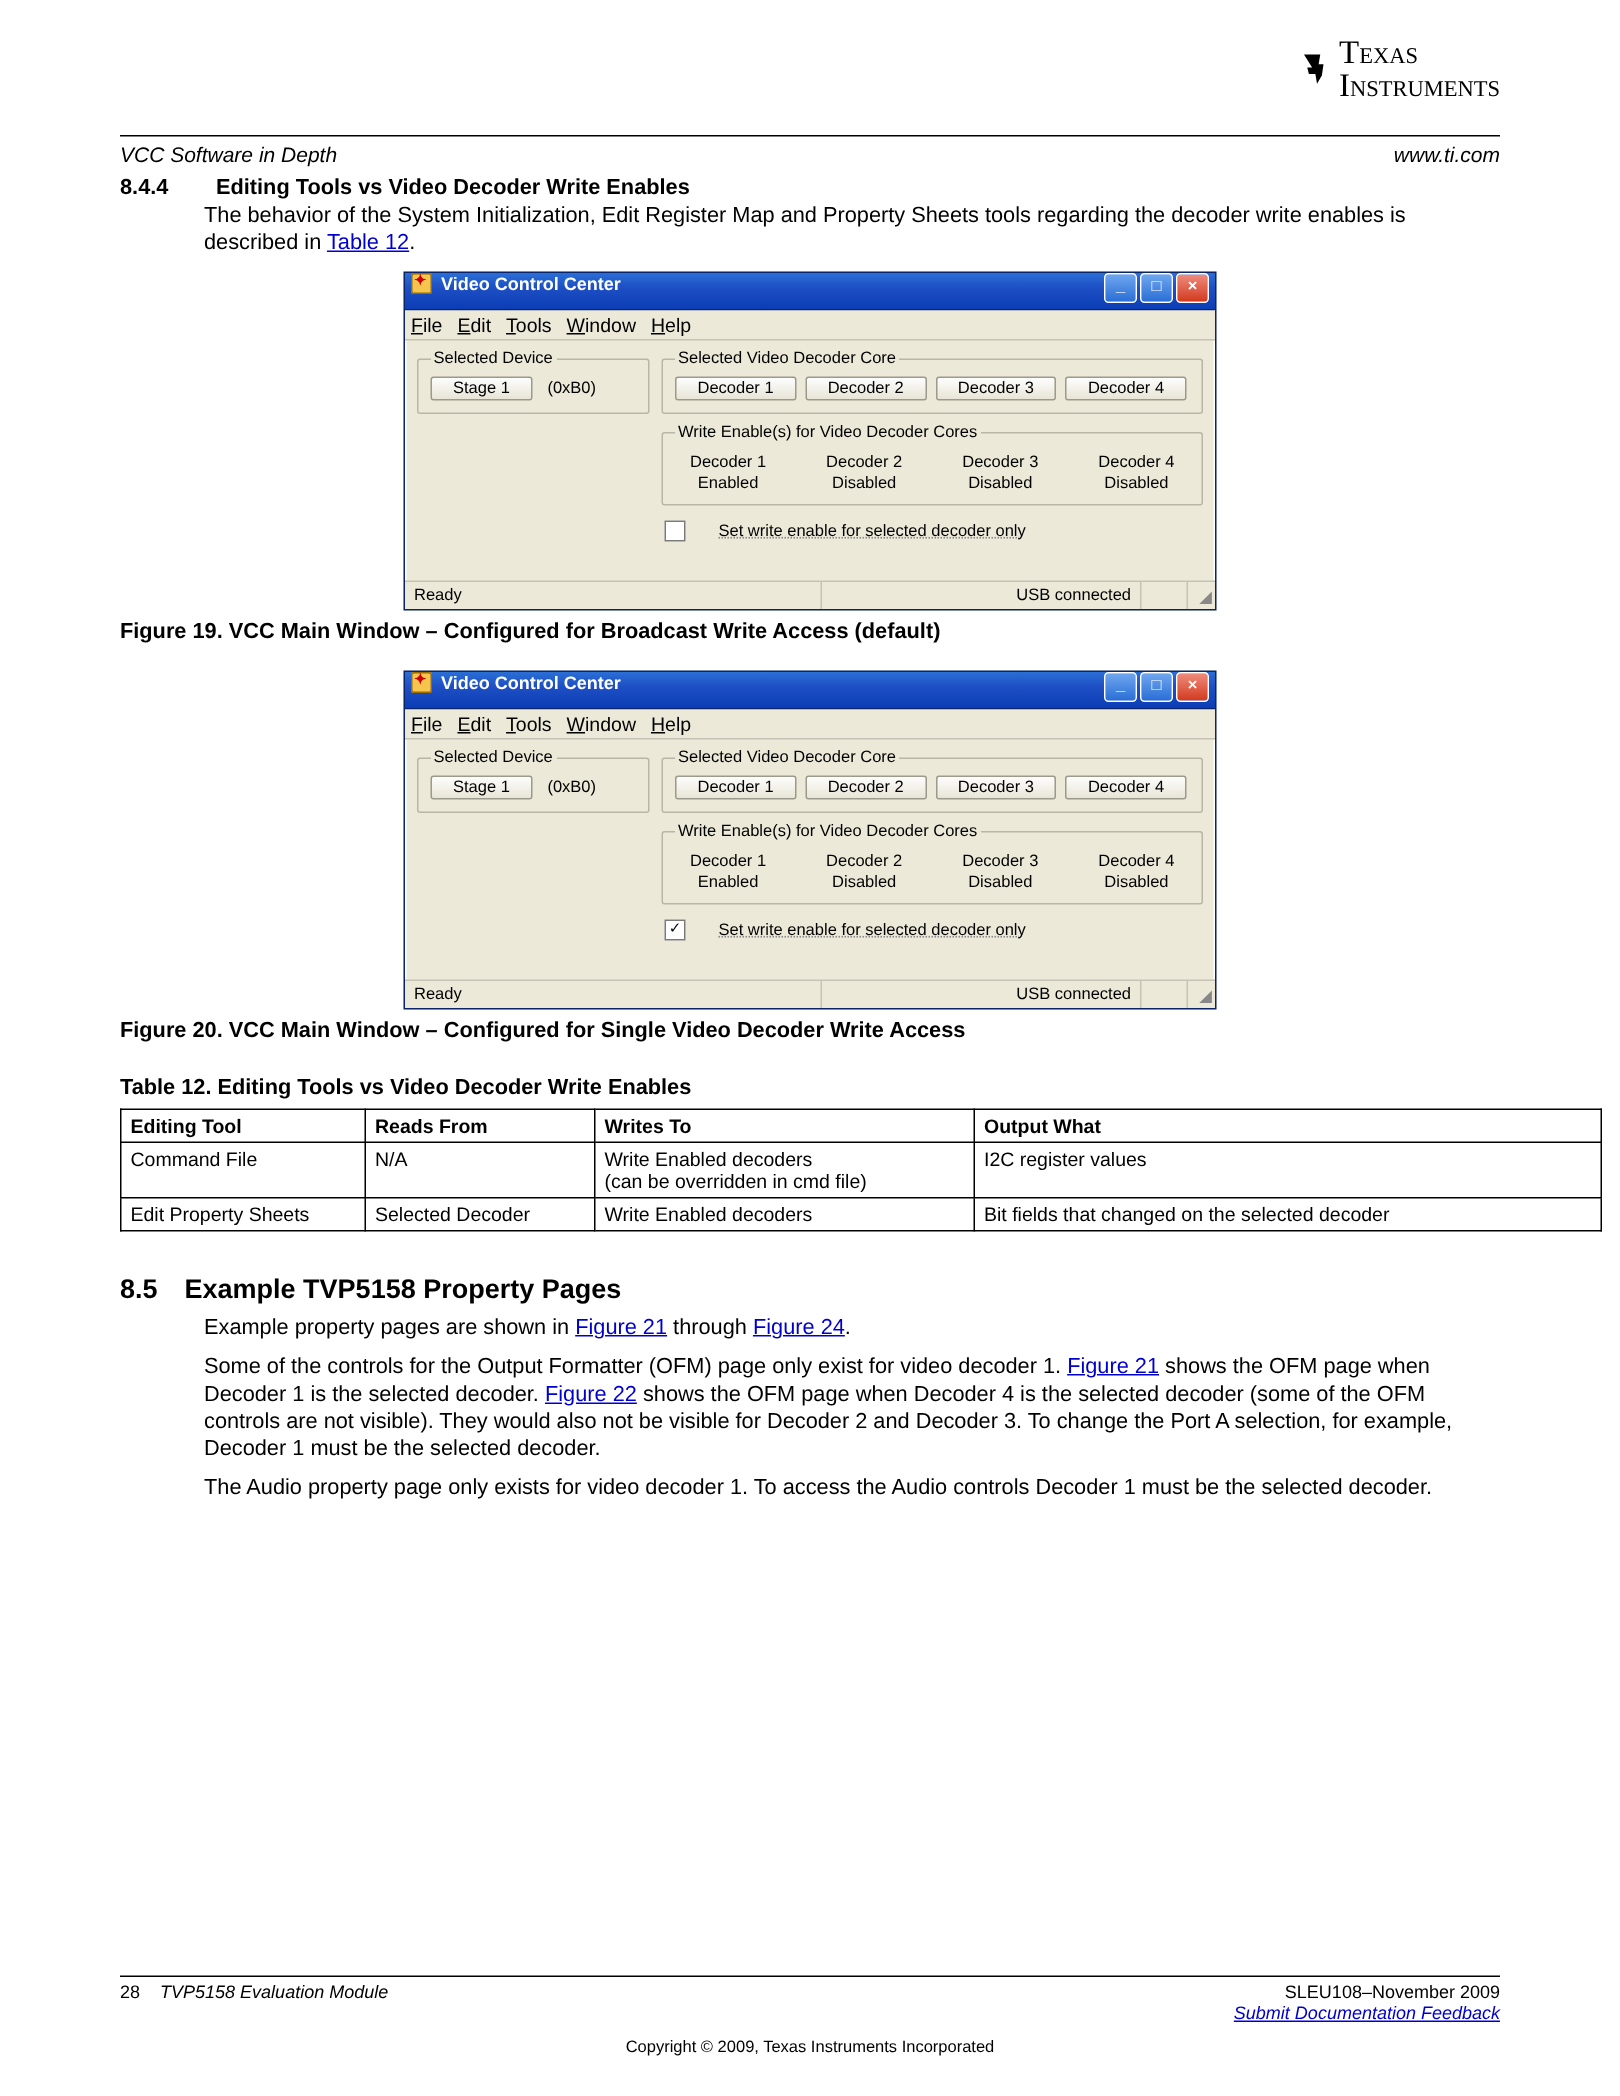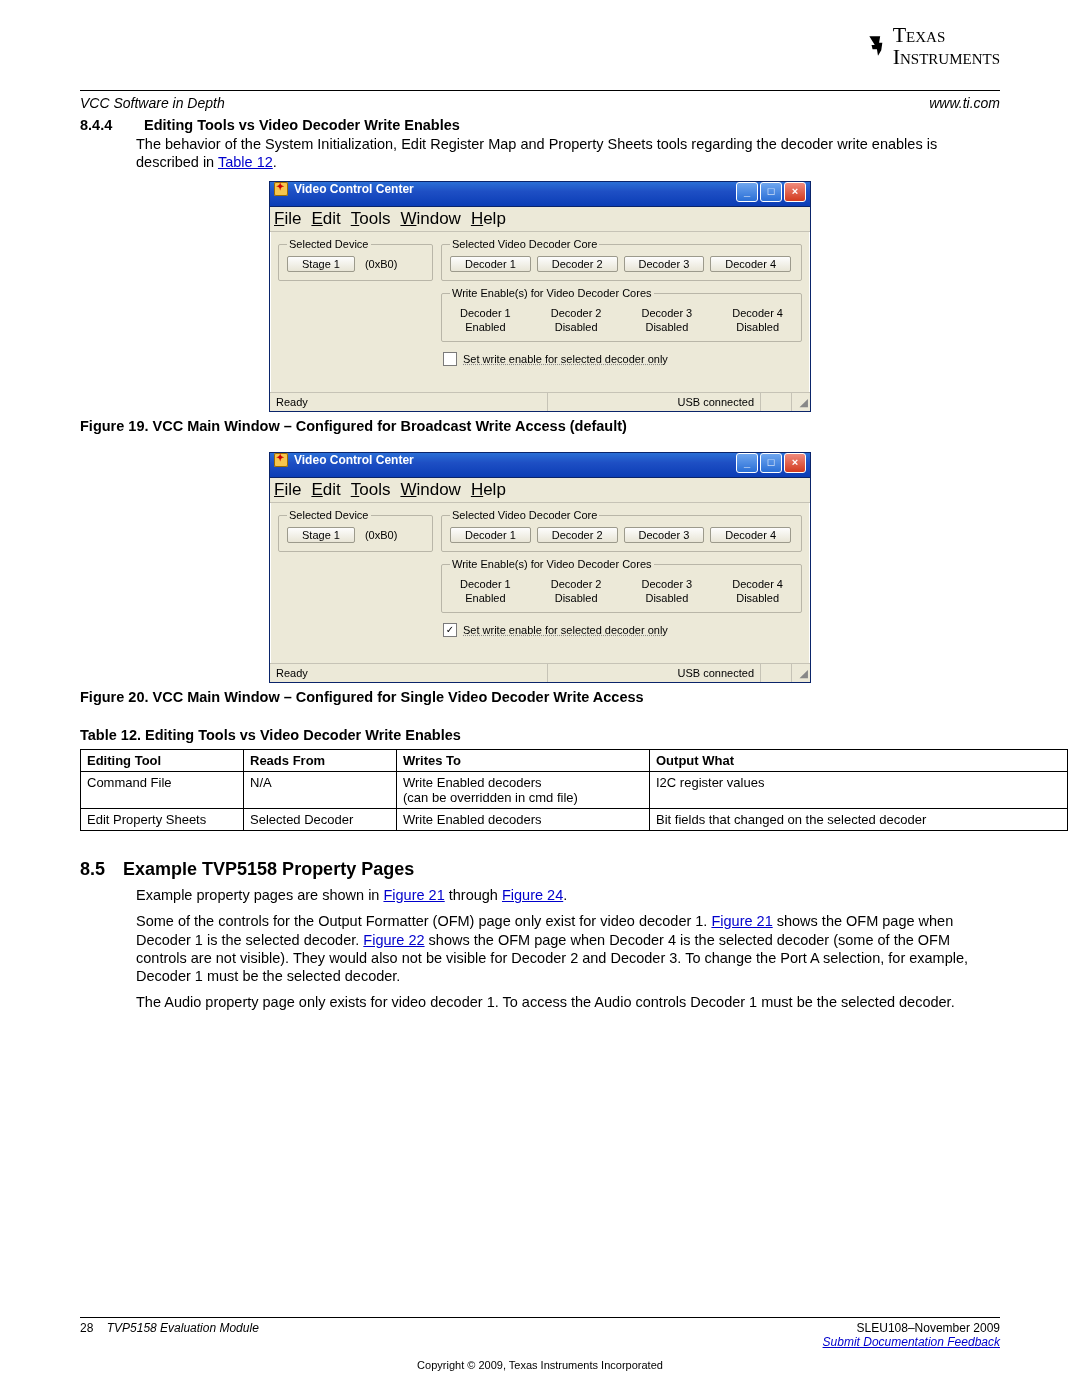--- a/index.html
+++ b/index.html
@@ -97,41 +97,41 @@
     box-shadow: inset 0 0 0 1px #9c6b00;
     position: relative;
   }
   .tb-icon::after { content:"✦"; color:#c00; font-size:10px; position:absolute; left:2px; top:-1px; }
   .menubar {
     background: #ece9d8;
     border-bottom: 1px solid #c6c3b6;
     padding: 2px 4px;
     display: flex;
     gap: 10px;
-    font-size: 17px;
+    font-size: 13px;
   }
   .menubar span u { text-decoration: underline; }
   .client { padding: 6px 8px 4px 8px; min-height: 150px; display:flex; gap:8px; }
   fieldset.grp {
     border: 1px solid #b9b6a8;
     border-radius: 2px;
     padding: 6px 8px 8px 8px;
     margin: 0;
   }
   fieldset.grp legend { font-size: 11px; padding: 0 2px; }
   .left-col { width: 155px; }
   .right-col { flex: 1; display:flex; flex-direction:column; gap:6px; }
   .lbl-row { display:flex; gap:20px; margin-top:2px; }
   .lbl-row > div { flex:1; text-align:center; font-size:11px; }
   .btnish {
     display:inline-block; border:1px solid #9c9a8c;
     background:linear-gradient(#fdfdfd,#e8e5d6);
     padding: 1px 14px; border-radius:2px; font-size:11px;
   }
-  .chk-row { display:flex; align-items:center; gap:6px; margin-top:4px; padding-left:2px; }
+  .chk-row { display:flex; align-items:center; gap:22px; margin-top:4px; padding-left:2px; }
   .chkbox { width:12px; height:12px; border:1px solid #7a7a7a; background:#fff; display:inline-flex; align-items:center; justify-content:center; font-size:10px; line-height:10px; }
   .statusbar {
     border-top: 1px solid #c6c3b6;
     background: #ece9d8;
     display:flex;
     font-size:11px;
     height:18px;
     align-items:center;
   }
   .statusbar .cell { border-right:1px solid #c6c3b6; padding:0 6px; height:100%; display:flex; align-items:center; }

